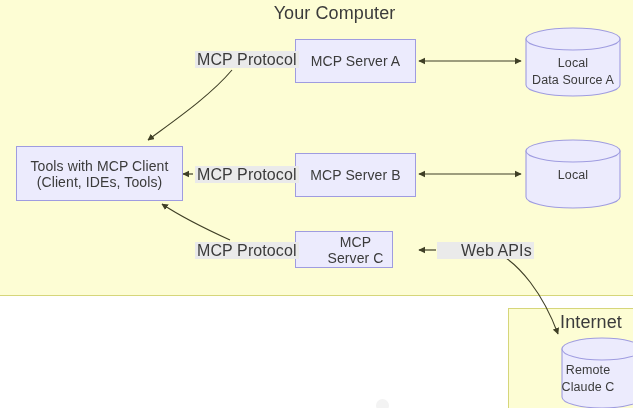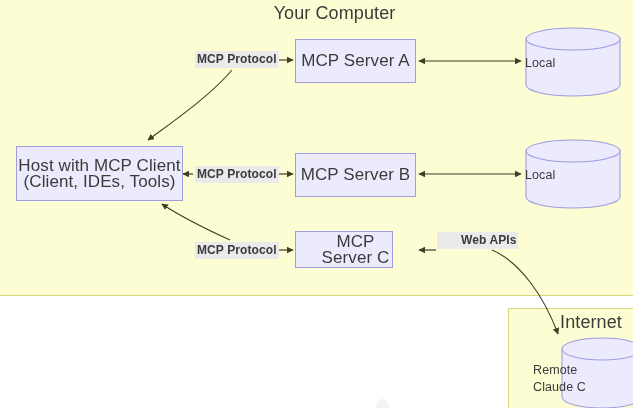--- a/index.html
+++ b/index.html
@@ -59,41 +59,41 @@
   
   .node-box {
     position: absolute;
     box-sizing: border-box;
     background: #ecebfd;
     border: 1px solid #9f9ce0;
     display: flex;
     align-items: center;
     justify-content: center;
     flex-direction: column;
-    font-size: 17px;
+    font-size: 14px;
     color: #3b3b3b;
     line-height: 16px;
     text-align: center;
     letter-spacing: 0.1px;
   }
   #node-host        { left: 16px;  top: 146px; width: 167px; height: 55px; }
   #node-server-a    { left: 295px; top: 39px;  width: 121px; height: 44px; }
   #node-server-b    { left: 295px; top: 153px; width: 121px; height: 44px; }
   #node-server-c    { left: 295px; top: 231px; width: 98px; height: 37px; padding-left: 23px; }
 
   
   .cylinder {
     position: absolute;
   }
   .cylinder svg { display: block; overflow: visible; }
   .cyl-label {
     position: absolute;
     left: 0;
     width: 100%;
-    text-align: left;
+    text-align: center;
     font-size: 12.5px;
     color: #3b3b3b;
     line-height: 17px;
     letter-spacing: 0.1px;
     pointer-events: none;
   }
   #cyl-ds-a  { left: 525px; top: 27px;  width: 96px; height: 70px; }
   #cyl-ds-b  { left: 525px; top: 139px; width: 96px; height: 70px; }
   #cyl-remote{ left: 533px; top: 338px; width: 82px; height: 70px; padding-left: 28px; }
   #cyl-ds-a .cyl-label  { top: 28px; }
@@ -106,31 +106,30 @@
     left: 0; top: 0;
     width: 633px; height: 408px;
     pointer-events: none;
   }
 
   
   .edge-label {
     position: absolute;
     background: #eaeaea;
     color: #3b3b3b;
-    font-size: 12px;
+    font-size: 16px;
     line-height: 15px;
     padding: 1px 2px;
     white-space: nowrap;
     letter-spacing: 0.1px;
-    font-weight: bold;
   }
   #edge-label-mcp-a { left: 195px; top: 51px; }
   #edge-label-mcp-b { left: 195px; top: 166px; }
   #edge-label-mcp-c { left: 195px; top: 242px; }
-  #edge-label-web-apis { left: 437px; top: 232px; padding-left: 24px; }
+  #edge-label-web-apis { left: 437px; top: 242px; padding-left: 24px; }
 
   
   #artifact-circle {
     position: absolute;
     left: 376px; top: 399px;
     width: 13px; height: 13px;
     border-radius: 50%;
     background: #f3f3f3;
   }
 </style>
@@ -169,21 +168,21 @@
     <path d="M 230 240 C 208 230 180 216 162 204" fill="none" stroke="#3f3f26" stroke-width="1.1" marker-end="url(#arrow-end)"></path>
 
     <line x1="276" y1="250" x2="293" y2="250" stroke="#3f3f26" stroke-width="1.2" marker-end="url(#arrow-end)"></line>
 
     <line x1="436" y1="250" x2="419" y2="250" stroke="#3f3f26" stroke-width="1.2" marker-end="url(#arrow-end)"></line>
 
     <path d="M 492 250 C 520 262 544 296 558 334" fill="none" stroke="#3f3f26" stroke-width="1.1" marker-end="url(#arrow-end)"></path>
   </svg>
 
   <div class="node-box" id="node-host">
-    <span>Host with MCP Client</span>
+    <span>Tools with MCP Client</span>
     <span>(Client, IDEs, Tools)</span>
   </div>
 
   <div class="node-box" id="node-server-a">
     <span>MCP Server A</span>
   </div>
 
   <div class="node-box" id="node-server-b">
     <span>MCP Server B</span>
   </div>
@@ -192,20 +191,21 @@
     <span>MCP Server C</span>
   </div>
 
   <div class="cylinder" id="cyl-ds-a">
     <svg width="96" height="70" viewBox="0 0 96 70" xmlns="http://www.w3.org/2000/svg">
       <path d="M1 12 L1 58 A47 11 0 0 0 95 58 L95 12 Z" fill="#ecebfd" stroke="#9f9ce0" stroke-width="1.1"></path>
       <ellipse cx="48" cy="12" rx="47" ry="11" fill="#ecebfd" stroke="#9f9ce0" stroke-width="1.1"></ellipse>
     </svg>
     <div class="cyl-label">
       <div>Local</div>
+      <div>Data Source A</div>
     </div>
   </div>
 
   <div class="cylinder" id="cyl-ds-b">
     <svg width="96" height="70" viewBox="0 0 96 70" xmlns="http://www.w3.org/2000/svg">
       <path d="M1 12 L1 58 A47 11 0 0 0 95 58 L95 12 Z" fill="#ecebfd" stroke="#9f9ce0" stroke-width="1.1"></path>
       <ellipse cx="48" cy="12" rx="47" ry="11" fill="#ecebfd" stroke="#9f9ce0" stroke-width="1.1"></ellipse>
     </svg>
     <div class="cyl-label">
       <div>Local</div>

